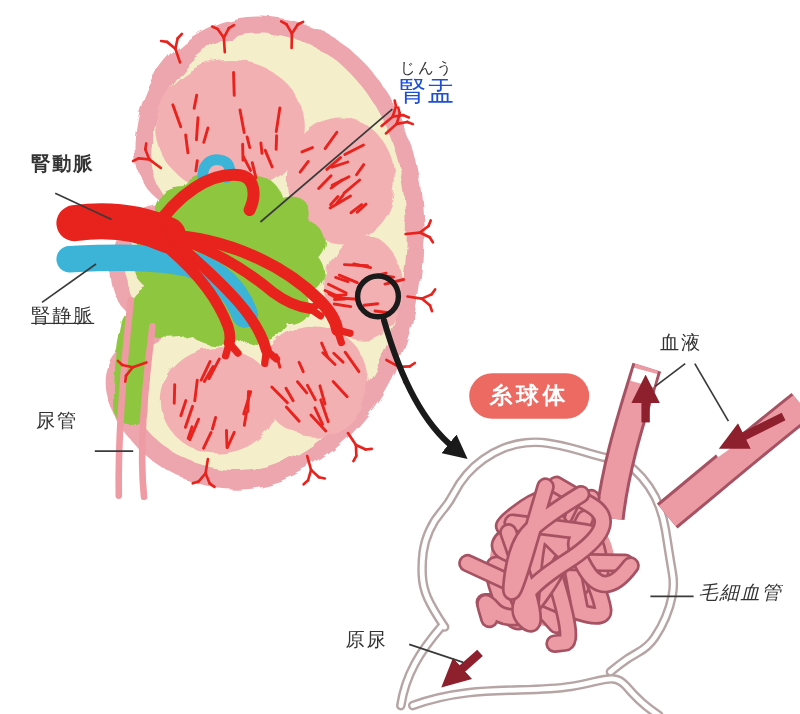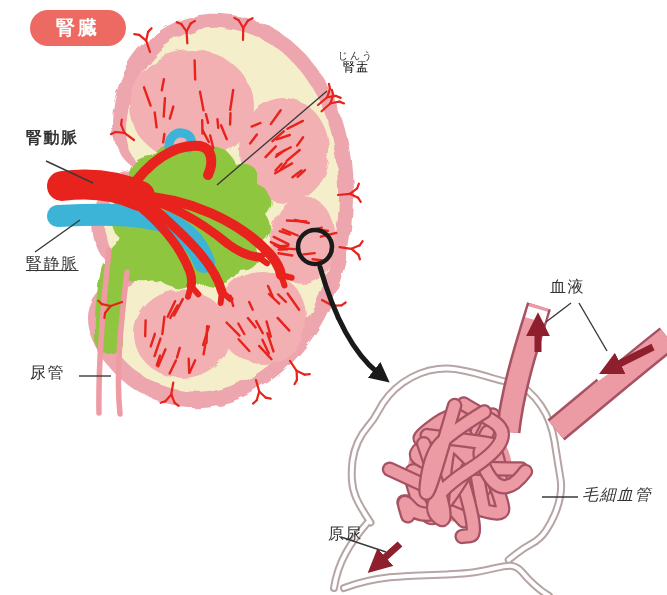--- a/index.html
+++ b/index.html
@@ -8,27 +8,27 @@
   #art{position:absolute;left:0;top:0;}
   .label{position:absolute;font-size:16px;color:#333;letter-spacing:1.5px;
          white-space:nowrap;line-height:1.1;}
   .badge{position:absolute;display:flex;align-items:center;justify-content:center;
          color:#fff;font-weight:bold;font-size:19px;letter-spacing:3px;
          border-radius:999px;background:#ec6a62;}
   #badge-kidney{left:30px;top:10px;width:96px;height:36px;}
   #badge-glom{left:391px;top:311px;width:100px;height:38px;}
   #label-artery{left:26px;top:129px;font-weight:bold;}
   #label-vein{left:26px;top:255px;text-decoration:underline;}
-  #label-ureter{left:30px;top:364px;}
+  #label-ureter{left:30px;top:343px;}
   #label-blood{left:550px;top:278px;}
   #label-capillary{left:582px;top:486px;font-style:italic;}
-  #label-urine{left:288px;top:525px;margin-left:40px;}
+  #label-urine{left:288px;top:525px;}
   #label-pelvis{left:326px;top:50px;width:60px;text-align:center;}
-  #label-pelvis .furi{display:block;font-size:10px;letter-spacing:2px;color:#333;}
-  #label-pelvis .base{display:block;font-size:12px;letter-spacing:1px;color:#000000;}
+  #label-pelvis .furi{display:block;font-size:13px;letter-spacing:2px;color:#333;}
+  #label-pelvis .base{display:block;font-size:22px;letter-spacing:1px;color:#1d4ed8;}
 </style>
 </head>
 <body>
 
 <div id="stage">
 
   <svg id="art" width="667" height="595" viewBox="0 0 667 595">
     <defs>
       <filter id="rough" x="-10%" y="-10%" width="120%" height="120%">
         <feTurbulence type="fractalNoise" baseFrequency="0.055" numOctaves="2" seed="4" result="n"></feTurbulence>
@@ -300,21 +300,21 @@
       <line x1="46" y1="161" x2="93" y2="183"></line>
       <line x1="35" y1="252" x2="80" y2="220"></line>
       <line x1="79" y1="376" x2="111" y2="376"></line>
       <line x1="571" y1="303" x2="546" y2="322"></line>
       <line x1="579" y1="303" x2="607" y2="351"></line>
       <line x1="542" y1="497" x2="578" y2="497"></line>
       <line x1="341" y1="537" x2="386" y2="552"></line>
     </g>
   </svg>
 
-  <div class="badge" id="badge-kidney">腎臓</div>
+  <div class="badge" id="badge-glom">糸球体</div>
 
   <div class="label" id="label-pelvis">
     <span class="furi">じんう</span>
     <span class="base">腎盂</span>
   </div>
   <div class="label" id="label-artery">腎動脈</div>
   <div class="label" id="label-vein">腎静脈</div>
   <div class="label" id="label-ureter">尿管</div>
   <div class="label" id="label-blood">血液</div>
   <div class="label" id="label-capillary">毛細血管</div>

